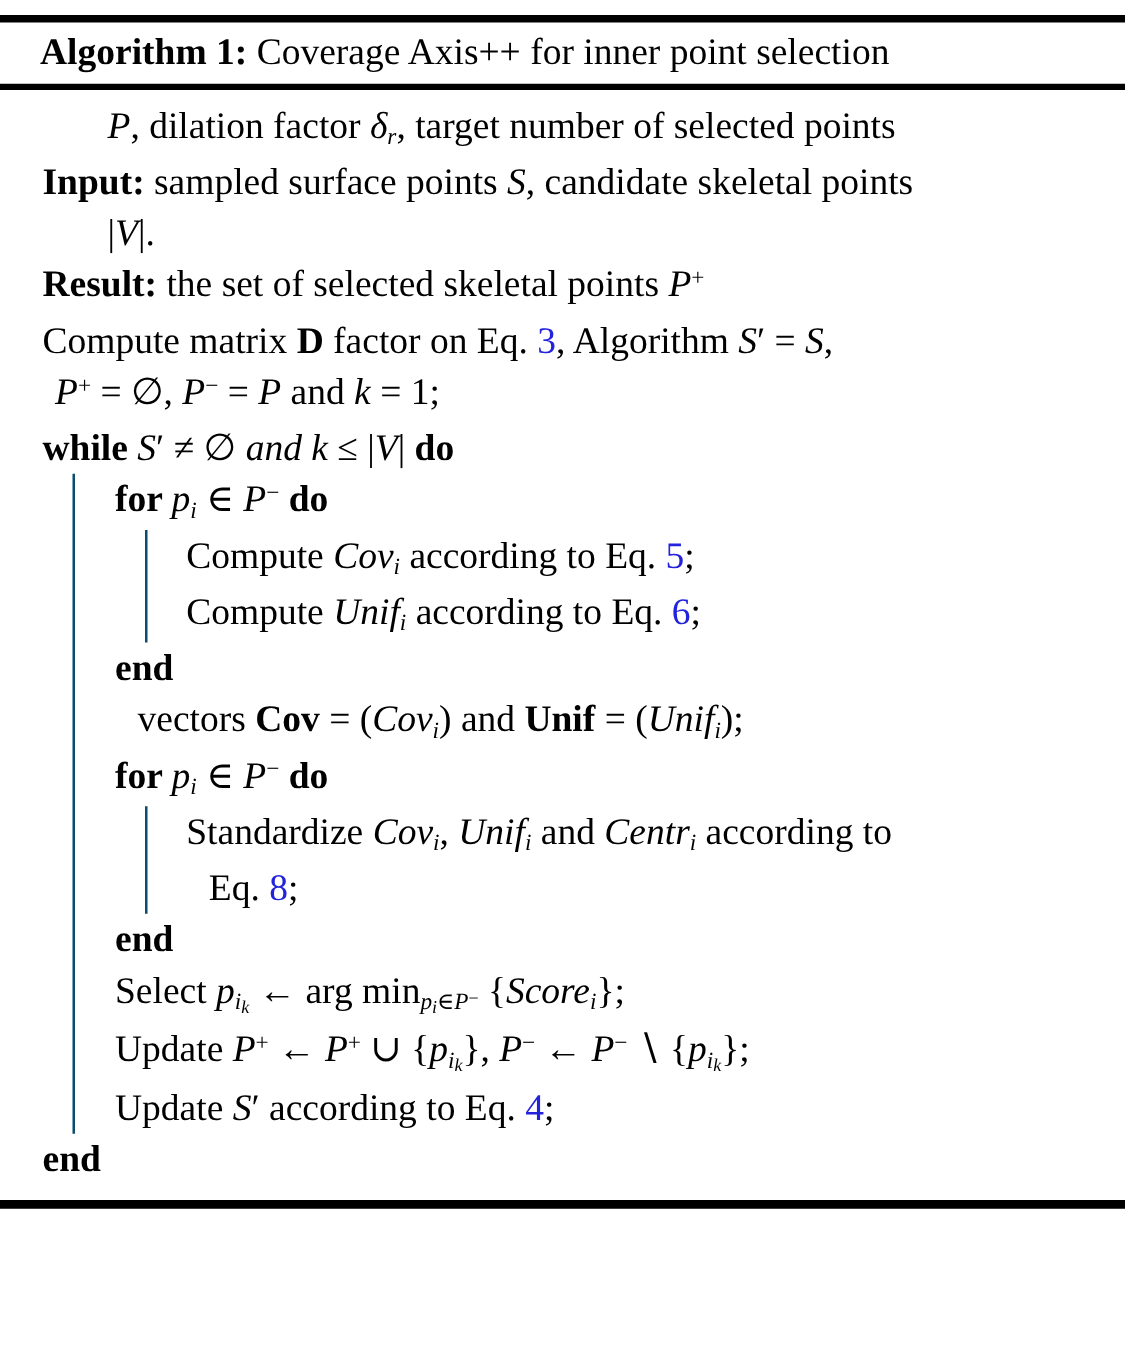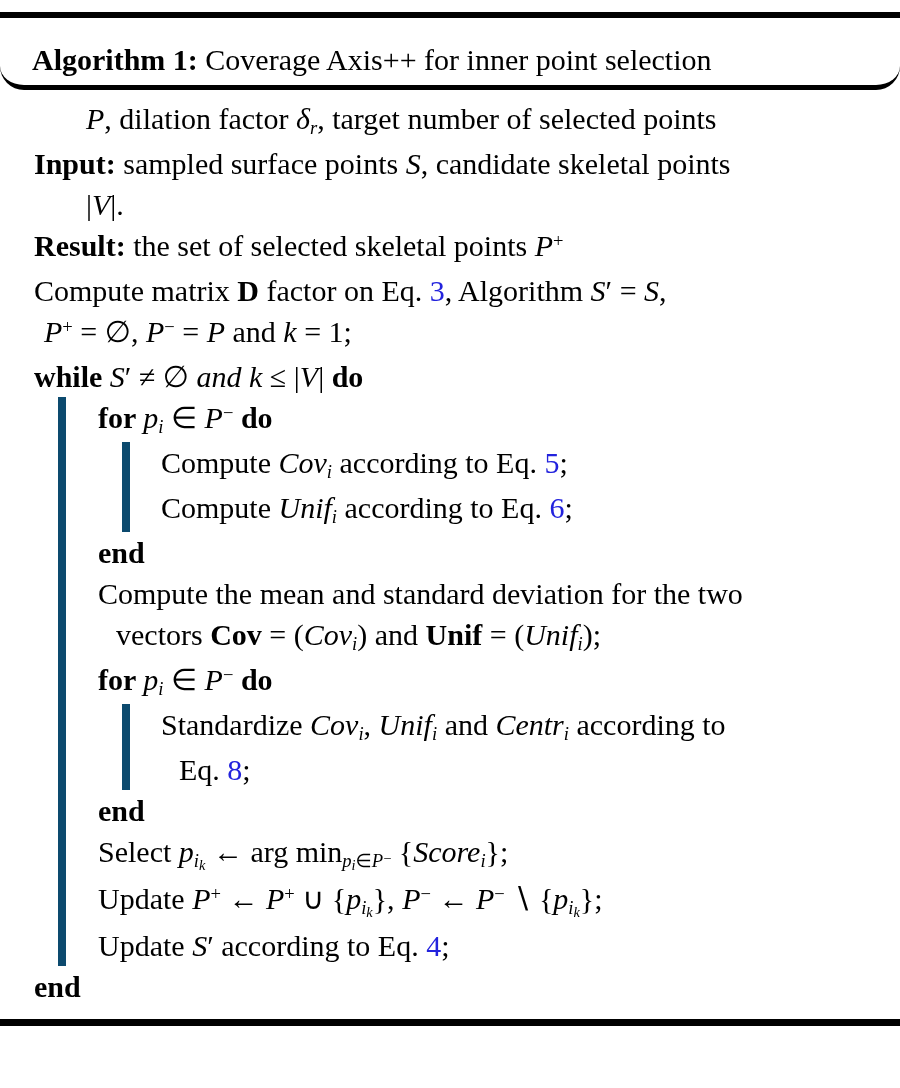--- a/index.html
+++ b/index.html
@@ -13,35 +13,33 @@
     width: 100%;
     border-top: 6px solid #000;
     border-bottom: 7px solid #000;
     font-family: "Liberation Serif", "DejaVu Serif", serif;
     font-size: 30px;
     color: #000;
     box-sizing: border-box;
   }
   .caption {
     border-bottom: 5px solid #000;
-    padding: 25px 16px 8px 32px;
+    padding: 7px 16px 8px 32px;
     line-height: 34px;
     white-space: nowrap;
-    border-radius: 24px;
   }
   .abody {
     padding: 8px 24px 12px 34px;
     line-height: 41px;
   }
   .line { white-space: nowrap; }
   .block {
-    border-left: 8px solid #0c4a6e;
+    border-left: 2px solid #0c4a6e;
     margin-left: 24px;
     padding-left: 32px;
-    font-family: Liberation Serif, serif;
   }
   .block .block {
     padding-left: 31px;
   }
   .cont   { margin-left: 10px; }
   .cont2  { margin-left: 18px; }
   .inputc { margin-left: 52px; }
   .r  { font-style: normal; }
   .b  { font-weight: bold; }
   .i  { font-style: italic; }
@@ -66,21 +64,20 @@
       <div class="line"><span class="r">Compute matrix </span><span class="b">D</span><span class="r"> factor on Eq. </span><span class="lk" style="color: rgb(35, 35, 221);">3</span><span class="r">, Algorithm </span><span class="i">S</span><span class="r">′ = </span><span class="i">S</span><span class="r">,</span></div>
       <div class="line cont"><span class="i">P</span><span class="sup">+</span><span class="r"> = ∅, </span><span class="i">P</span><span class="sup">−</span><span class="r"> = </span><span class="i">P</span><span class="r"> and </span><span class="i">k</span><span class="r"> = 1;</span></div>
       <div class="line"><span class="b">while </span><span class="i">S</span><span class="r">′ ≠ ∅ </span><span class="i">and </span><span class="i">k</span><span class="r"> ≤ |</span><span class="i">V</span><span class="r">| </span><span class="b">do</span></div>
       <div class="block">
         <div class="line"><span class="b">for </span><span class="i">p</span><span class="i sub">i</span><span class="r"> ∈ </span><span class="i">P</span><span class="sup">−</span><span class="r"> </span><span class="b">do</span></div>
         <div class="block">
           <div class="line"><span class="r">Compute </span><span class="i">Cov</span><span class="i sub">i</span><span class="r"> according to Eq. </span><span class="lk" style="color: rgb(35, 35, 221);">5</span><span class="r">;</span></div>
           <div class="line"><span class="r">Compute </span><span class="i">Unif</span><span class="i sub">i</span><span class="r"> according to Eq. </span><span class="lk" style="color: rgb(35, 35, 221);">6</span><span class="r">;</span></div>
         </div>
         <div class="line"><span class="b">end</span></div>
-        <div class="line"><span class="r">Compute the mean and standard deviation for the two</span></div>
         <div class="line cont2"><span class="r">vectors </span><span class="b">Cov</span><span class="r"> = (</span><span class="i">Cov</span><span class="i sub">i</span><span class="r">) and </span><span class="b">Unif</span><span class="r"> = (</span><span class="i">Unif</span><span class="i sub">i</span><span class="r">);</span></div>
         <div class="line"><span class="b">for </span><span class="i">p</span><span class="i sub">i</span><span class="r"> ∈ </span><span class="i">P</span><span class="sup">−</span><span class="r"> </span><span class="b">do</span></div>
         <div class="block">
           <div class="line"><span class="r">Standardize </span><span class="i">Cov</span><span class="i sub">i</span><span class="r">, </span><span class="i">Unif</span><span class="i sub">i</span><span class="r"> and </span><span class="i">Centr</span><span class="i sub">i</span><span class="r"> according to</span></div>
           <div class="line cont2"><span class="r">Eq. </span><span class="lk" style="color: rgb(35, 35, 221);">8</span><span class="r">;</span></div>
         </div>
         <div class="line"><span class="b">end</span></div>
         <div class="line"><span class="r">Select </span><span class="i">p</span><span class="i sub">i</span><span class="i subsub">k</span><span class="r"> ← arg min</span><span class="i sub">p</span><span class="i subsub">i</span><span class="sub">∈</span><span class="i sub">P</span><span class="subsup">−</span><span class="r"> {</span><span class="i">Score</span><span class="i sub">i</span><span class="r">};</span></div>
         <div class="line"><span class="r">Update </span><span class="i">P</span><span class="sup">+</span><span class="r"> ← </span><span class="i">P</span><span class="sup">+</span><span class="r"> ∪ {</span><span class="i">p</span><span class="i sub">i</span><span class="i subsub">k</span><span class="r">}, </span><span class="i">P</span><span class="sup">−</span><span class="r"> ← </span><span class="i">P</span><span class="sup">−</span><span class="r"> ∖ {</span><span class="i">p</span><span class="i sub">i</span><span class="i subsub">k</span><span class="r">};</span></div>
         <div class="line"><span class="r">Update </span><span class="i">S</span><span class="r">′ according to Eq. </span><span class="lk" style="color: rgb(35, 35, 221);">4</span><span class="r">;</span></div>

